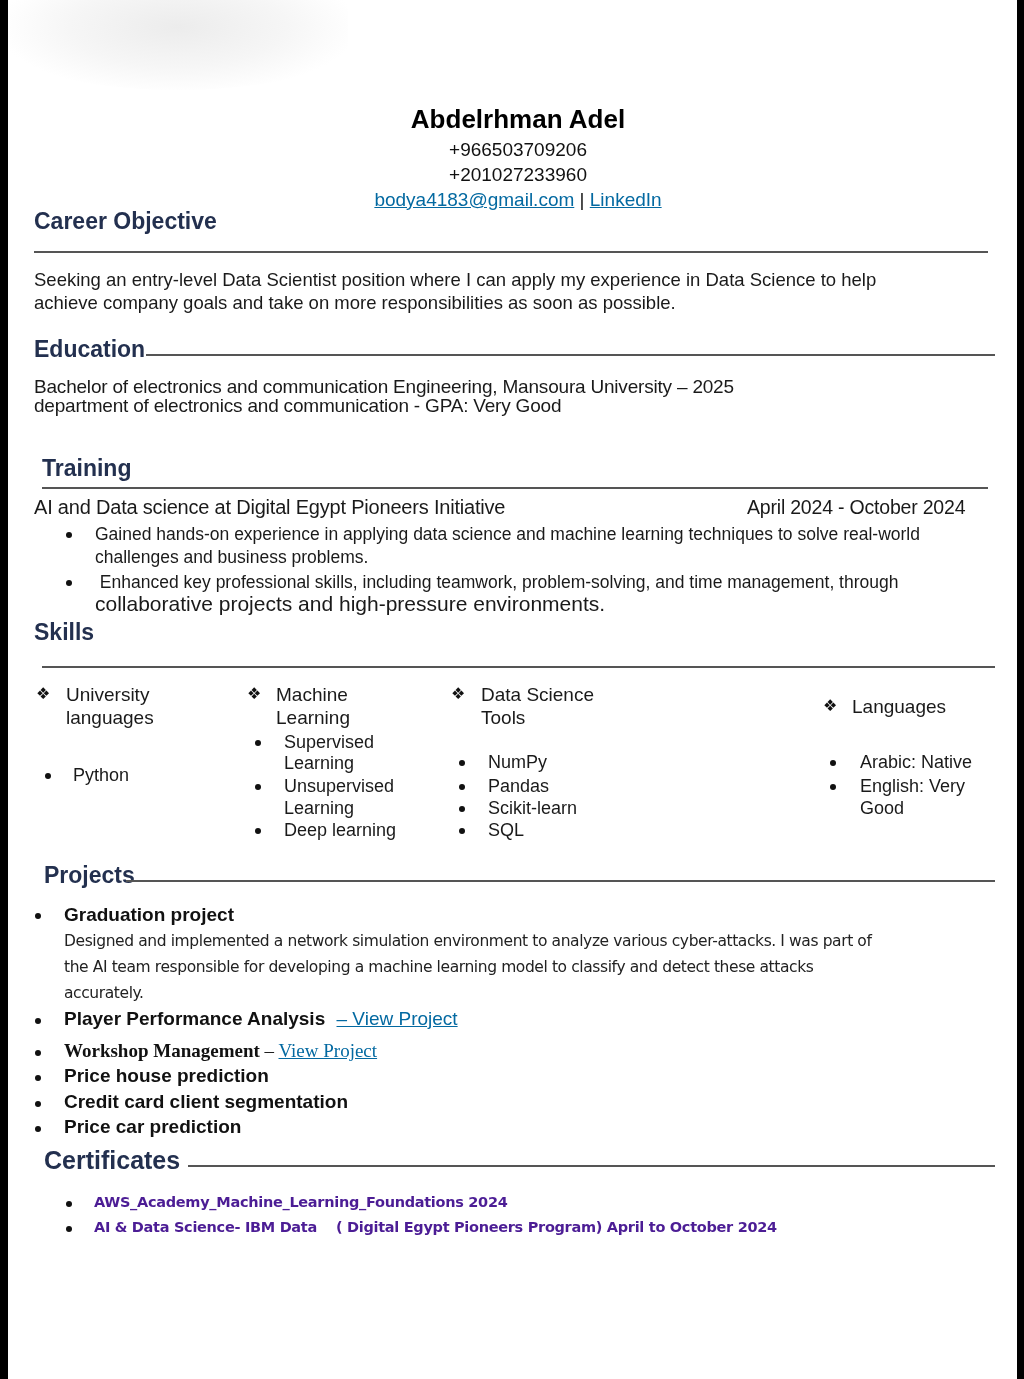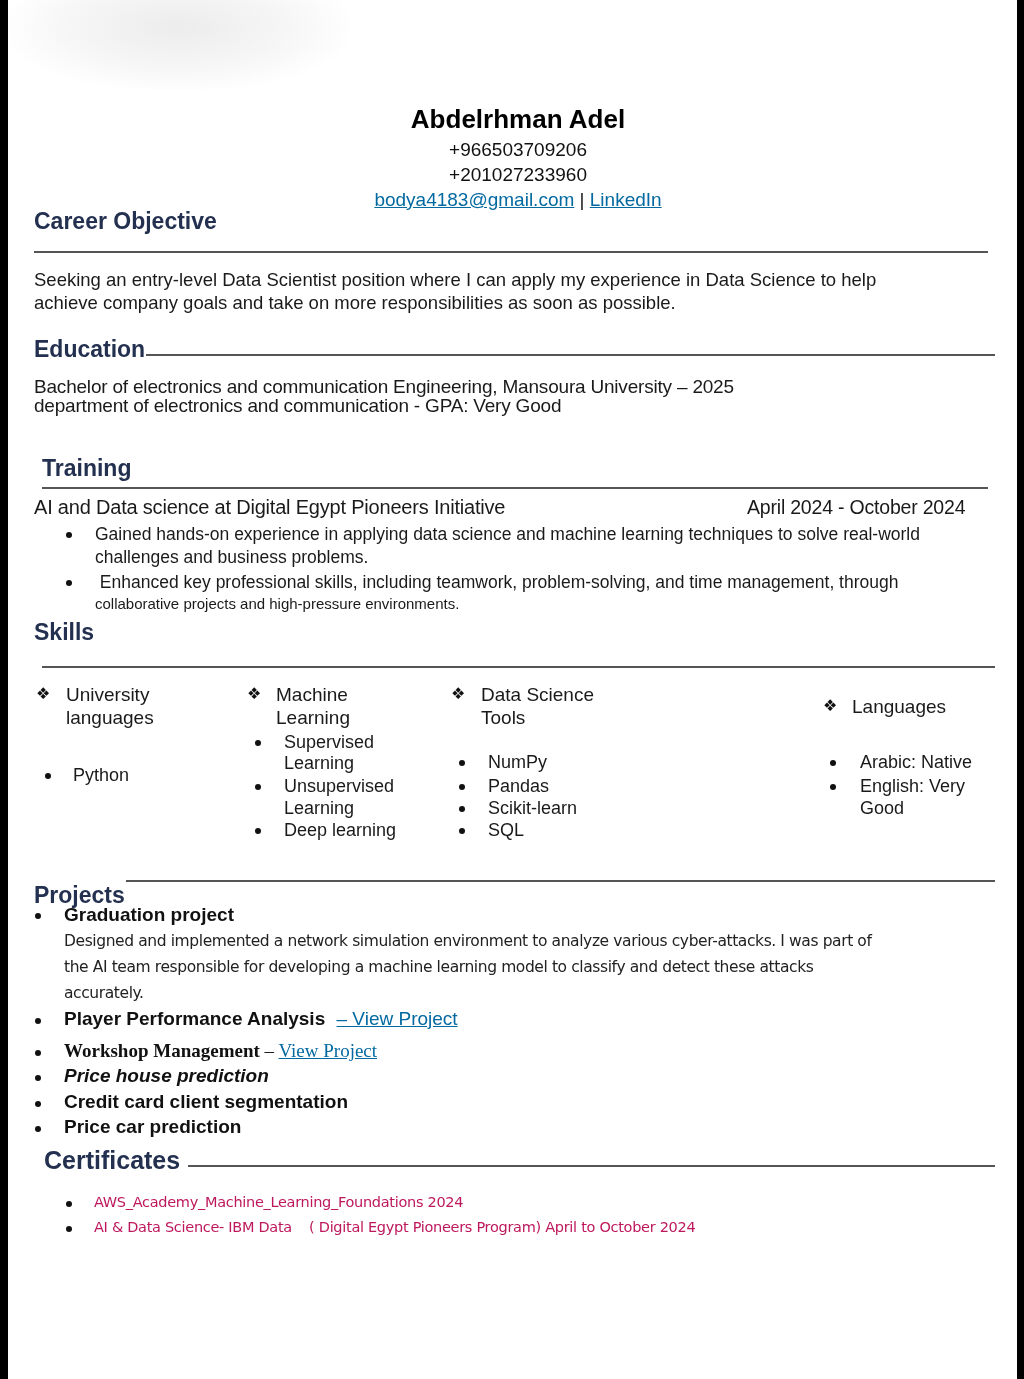--- a/index.html
+++ b/index.html
@@ -24,21 +24,21 @@
   .body-text { font-size: 18.5px; color: #1a1a1a; line-height: 23px; }
   .edu-text { font-size: 19px; color: #1a1a1a; letter-spacing: -0.2px; }
   .dot { position: absolute; width: 6px; height: 6px; border-radius: 50%; background: #111; }
   .diamond { position: absolute; font-size: 16px; color: #111; }
   .skill-head { font-size: 19px; color: #1a1a1a; line-height: 23px; }
   .skill-item { font-size: 18px; color: #1a1a1a; line-height: 22.5px; }
   .proj-bold { font-size: 19px; font-weight: bold; color: #111; }
   .proj-desc { font-family: "DejaVu Sans", sans-serif; font-size: 15.5px; color: #222; line-height: 26px; letter-spacing: -0.4px; }
   .serif-bold { font-family: "Liberation Serif", serif; font-size: 19px; font-weight: bold; color: #111; }
   .serif { font-family: "Liberation Serif", serif; font-size: 19px; }
-  .cert { font-family: "DejaVu Sans", sans-serif; font-size: 14.5px; color: #be185d; letter-spacing: -0.3px; }
+  .cert { font-family: "DejaVu Sans", sans-serif; font-size: 14.5px; color: #4c1d95; letter-spacing: -0.3px; font-weight: bold; }
 </style>
 </head>
 <body>
 
 <div class="page">
   <div class="smudge"></div>
 
   <div class="abs name">Abdelrhman Adel</div>
   <div class="abs center-line" style="top:139px;">+966503709206</div>
   <div class="abs center-line" style="top:164px;">+201027233960</div>
@@ -61,21 +61,21 @@
   <div class="abs h-section" style="left:34px; top:455px;">Training</div>
   <div class="rule" style="left:34px; top:487px; width:946px;"></div>
   <div class="abs edu-text" style="left:26px; top:496px; font-size:20px;">AI and Data science at Digital Egypt Pioneers Initiative</div>
   <div class="abs edu-text" style="left:739px; top:496px; font-size:19.5px;">April 2024 - October 2024</div>
 
   <div class="dot" style="left:58px; top:532px;"></div>
   <div class="abs skill-item" style="left:87px; top:523px; font-size:17.5px;text-align:center;">Gained hands-on experience in applying data science and machine learning techniques to solve real-world</div>
   <div class="abs skill-item" style="left:87px; top:546px; font-size:17.5px;">challenges and business problems.</div>
   <div class="dot" style="left:58px; top:580px;"></div>
   <div class="abs skill-item" style="left:87px; top:571px; font-size:17.5px; white-space:pre;"> Enhanced key professional skills, including teamwork, problem-solving, and time management, through</div>
-  <div class="abs skill-item" style="left:87px; top:593px; font-size:15px;text-align:right;">collaborative projects and high-pressure environments.</div>
+  <div class="abs skill-item" style="left:87px; top:593px; font-size:21px;text-align:right;">collaborative projects and high-pressure environments.</div>
 
   <div class="abs h-section" style="left:26px; top:619px;">Skills</div>
   <div class="rule" style="left:34px; top:666px; width:953px;"></div>
 
   <div class="diamond" style="left:28px; top:684px;">❖</div>
   <div class="abs skill-head" style="left:58px; top:683px;">University</div>
   <div class="abs skill-head" style="left:58px; top:706px;">languages</div>
   <div class="dot" style="left:37px; top:773px;"></div>
   <div class="abs skill-item" style="left:65px; top:764px;">Python</div>
 
@@ -104,42 +104,42 @@
   <div class="abs skill-item" style="left:480px; top:819px;text-align:center;">SQL</div>
 
   <div class="diamond" style="left:815px; top:696px;">❖</div>
   <div class="abs skill-head" style="left:844px; top:695px;">Languages</div>
   <div class="dot" style="left:822px; top:760px;"></div>
   <div class="abs skill-item" style="left:852px; top:751px;">Arabic: Native</div>
   <div class="dot" style="left:822px; top:784px;"></div>
   <div class="abs skill-item" style="left:852px; top:775px;">English: Very</div>
   <div class="abs skill-item" style="left:852px; top:797px;">Good</div>
 
-  <div class="abs h-section" style="left:26px; top:862px;margin-top:20px;">Projects</div>
+  <div class="abs h-section" style="left:36px; top:862px;">Projects</div>
   <div class="rule" style="left:118px; top:880px; width:869px;"></div>
 
   <div class="dot" style="left:27px; top:913px;"></div>
   <div class="abs proj-bold" style="left:56px; top:904px;">Graduation project</div>
   <div class="abs proj-desc" style="left:56px; top:928px;">Designed and implemented a network simulation environment to analyze various cyber-attacks. I was part of</div>
   <div class="abs proj-desc" style="left:56px; top:954px;">the AI team responsible for developing a machine learning model to classify and detect these attacks</div>
   <div class="abs proj-desc" style="left:56px; top:980px;">accurately.</div>
 
   <div class="dot" style="left:27px; top:1018px;"></div>
   <div class="abs proj-bold" style="left:56px; top:1008px;">
     <span>Player Performance Analysis</span>
     <a class="link" style="font-weight:normal; margin-left:6px;">– View Project</a>
   </div>
 
   <div class="dot" style="left:27px; top:1050px;"></div>
   <div class="abs" style="left:56px; top:1040px;">
     <span class="serif-bold">Workshop Management</span><span class="serif" style="white-space:pre;"> – </span><a class="link serif">View Project</a>
   </div>
 
   <div class="dot" style="left:27px; top:1075px;"></div>
-  <div class="abs proj-bold" style="left:56px; top:1065px;font-style:italic;">Price house prediction</div>
+  <div class="abs proj-bold" style="left:56px; top:1065px;">Price house prediction</div>
   <div class="dot" style="left:27px; top:1101px;"></div>
   <div class="abs proj-bold" style="left:56px; top:1091px;">Credit card client segmentation</div>
   <div class="dot" style="left:27px; top:1126px;"></div>
   <div class="abs proj-bold" style="left:56px; top:1116px;">Price car prediction</div>
 
   <div class="abs h-section" style="left:36px; top:1146px; font-size:25px;">Certificates</div>
   <div class="rule" style="left:180px; top:1165px; width:807px;"></div>
 
   <div class="dot" style="left:58px; top:1201px;"></div>
   <div class="abs cert" style="left:86px; top:1194px;">AWS_Academy_Machine_Learning_Foundations 2024</div>

